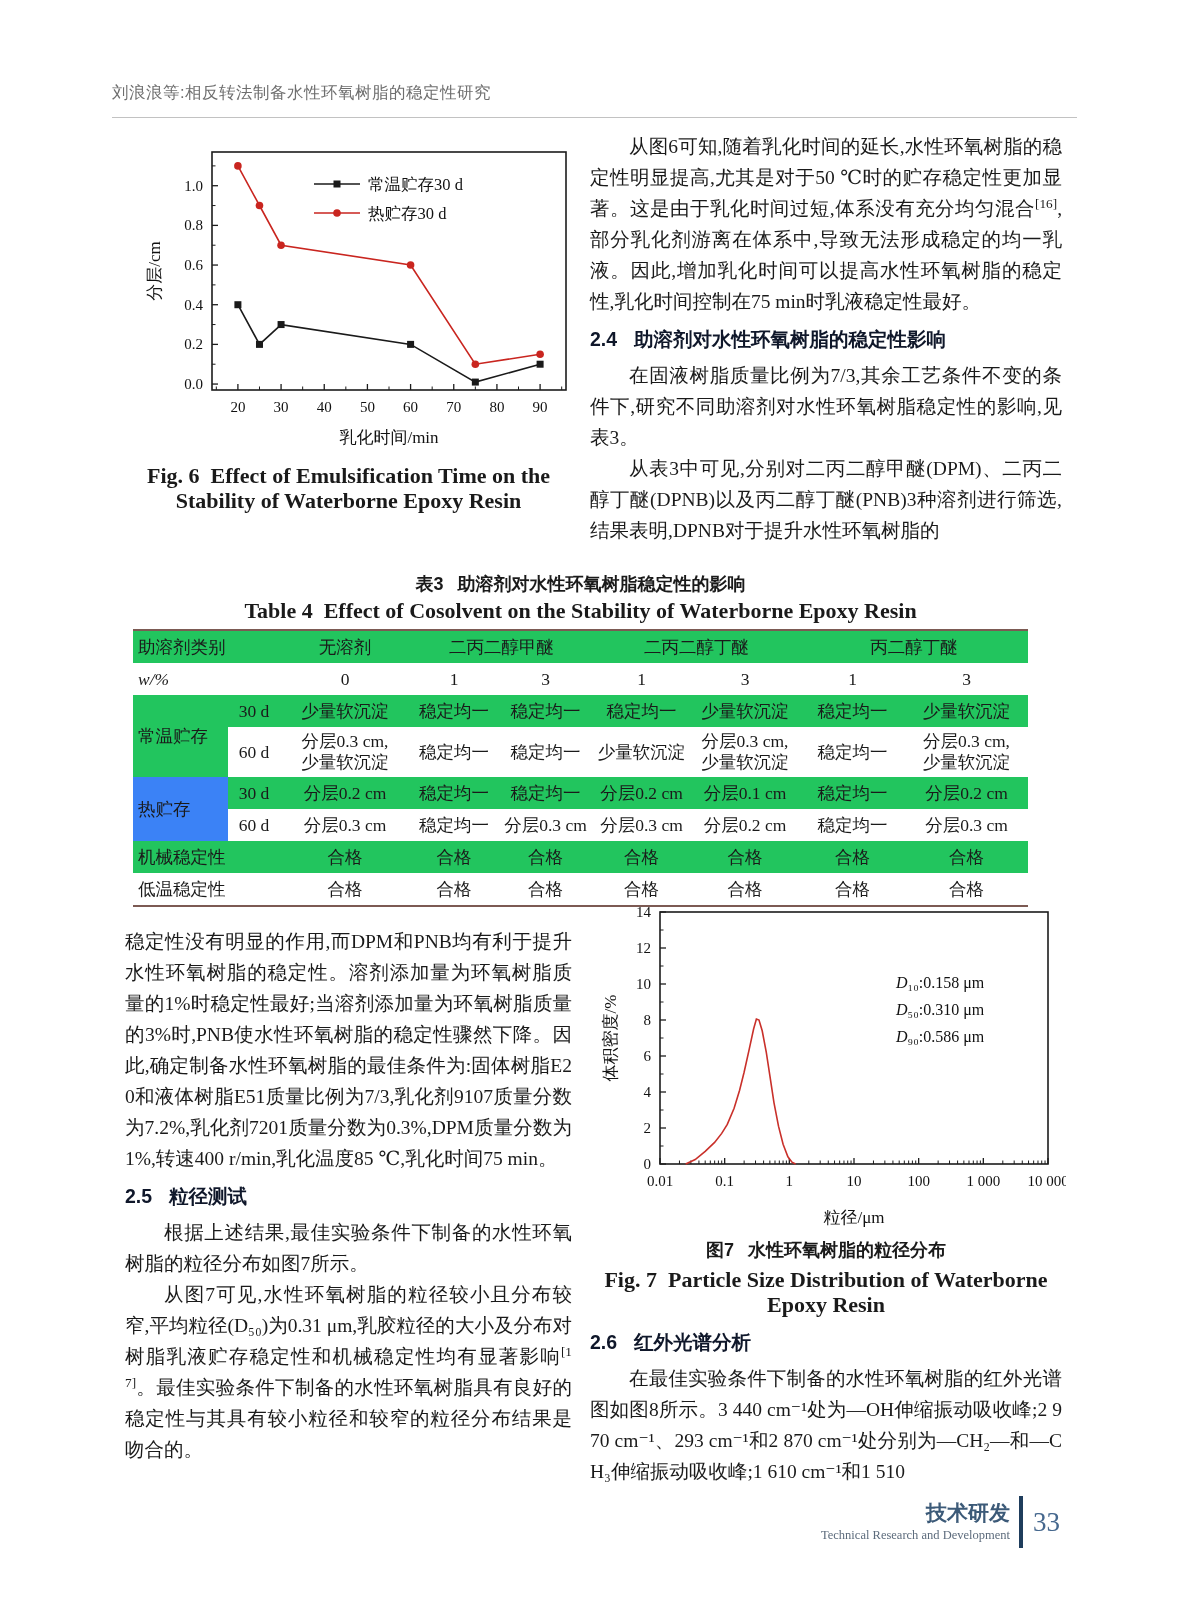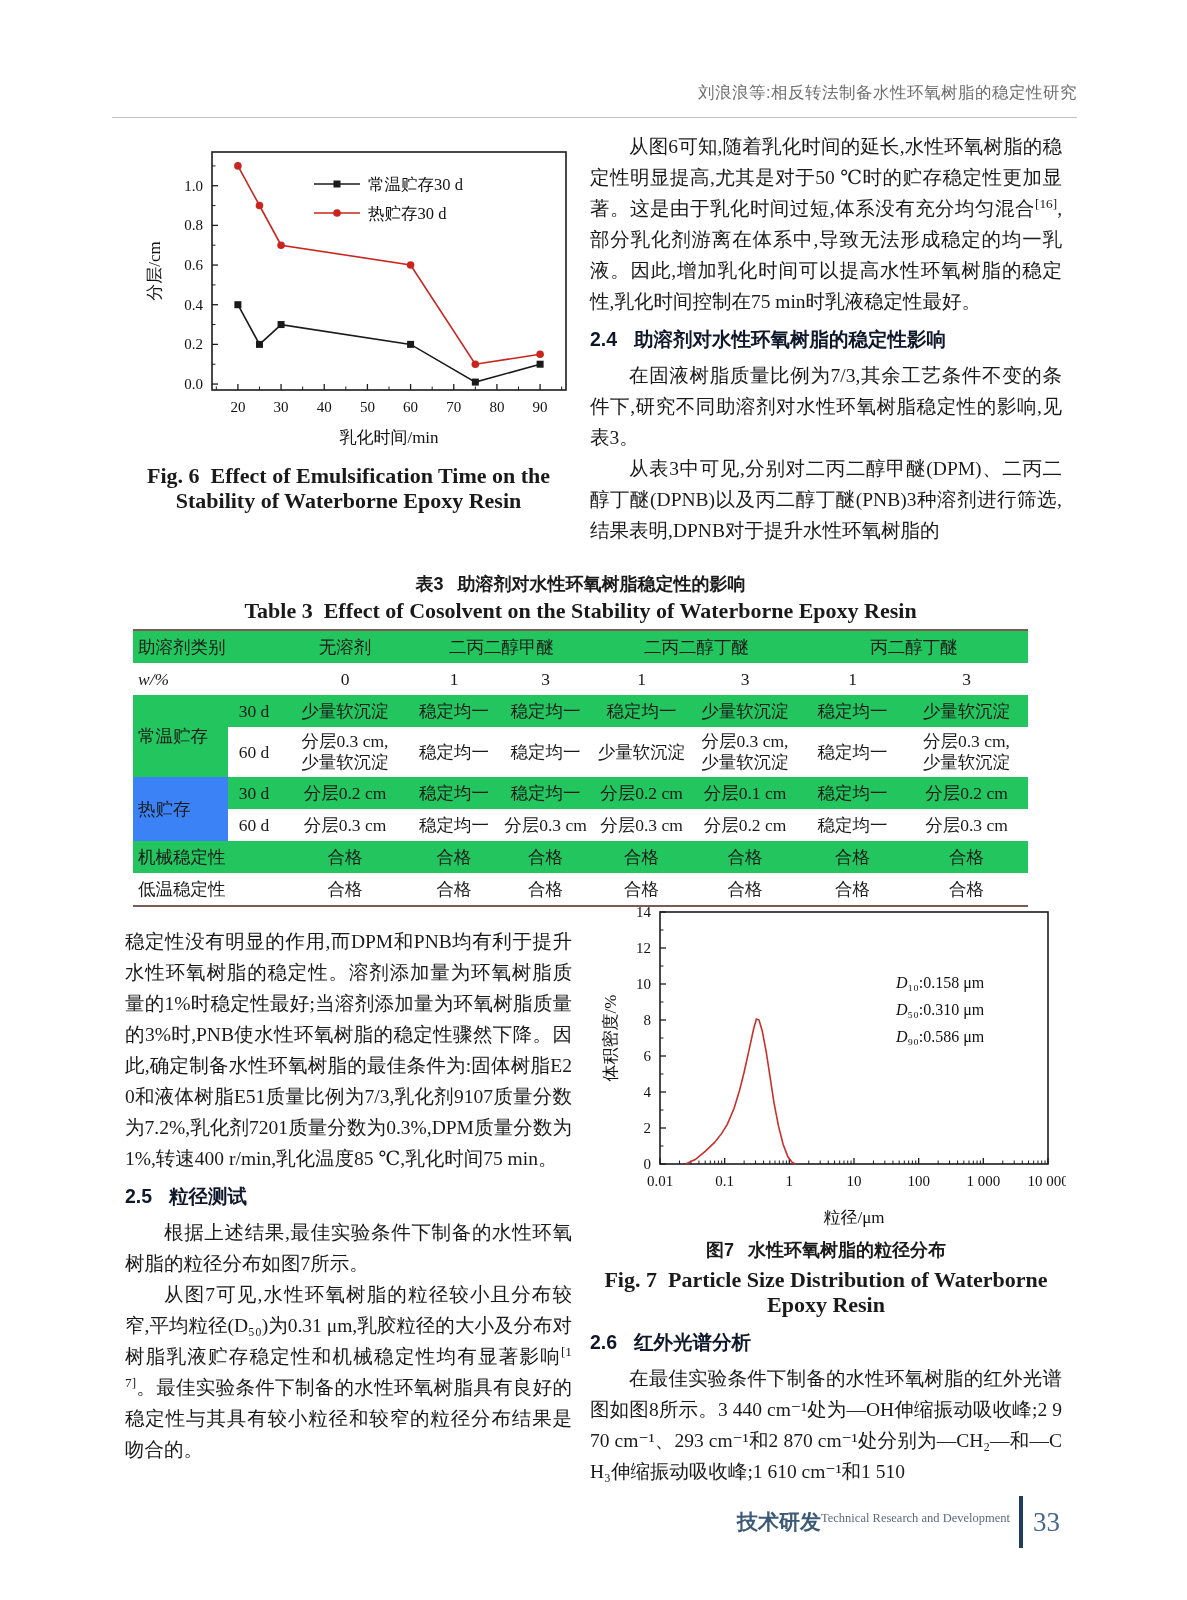--- a/index.html
+++ b/index.html
@@ -4,21 +4,21 @@
 <style>
   html,body{margin:0;padding:0}
   body{
     width:1187px;height:1600px;position:relative;background:#ffffff;
     font-family:"Liberation Serif","DejaVu Serif",serif;color:#1a1a1a;
     overflow:hidden;
   }
   .abs{position:absolute}
   
   .running-head{
-    left:112px;top:82px;width:965px;text-align:right;
+    left:112px;top:82px;width:965px;
     font-size:16.5px;color:#6e6e6e;letter-spacing:.5px;
     padding-bottom:13px;border-bottom:1px solid #c2c2c2;
     font-family:"Liberation Sans","DejaVu Sans",sans-serif;
   }
   
   .col-left{left:125px;width:447px}
   .col-right{left:590px;width:472px}
   p.body{font-size:19.5px;line-height:31px;text-align:justify;margin:0;word-break:break-all}
   p.ind{text-indent:2em}
   sup{font-size:68%;line-height:0}
@@ -45,21 +45,21 @@
   .t3 tr.pink td{background:#22c55e}
   .t3 tr.pink td.white{background:#3b82f6}
   .t3 td.pinkcell{background:#d5a49c}
   .t3 td.two{white-space:pre-line;line-height:21px;padding:4px 2px}
   .witalic::first-letter{font-style:italic}
   
   .left-lower{top:926px}
   .fig7-cap{top:1238px}
   
   .footer{top:1496px;right:127px;display:flex;align-items:center}
-  .footer-text{display:flex;flex-direction:row;align-items:flex-start;margin-right:9px}
+  .footer-text{display:flex;flex-direction:column;align-items:flex-end;margin-right:9px}
   .footer-cn{font-size:21px;font-weight:bold;color:#3c5a78;line-height:26px;
     font-family:"Liberation Sans","DejaVu Sans",sans-serif}
   .footer-en{font-size:12.5px;color:#5c6b7c;line-height:18px}
   .footer-bar{width:4px;height:52px;background:#1f3d5c;margin-right:10px}
   .footer-page{font-size:27px;color:#46688e}
 </style>
 </head>
 <body>
 
 <div class="abs running-head">刘浪浪等:相反转法制备水性环氧树脂的稳定性研究</div>
@@ -146,21 +146,21 @@
   </div>
   <p class="body ind">在固液树脂质量比例为7/3,其余工艺条件不变的条件下,研究不同助溶剂对水性环氧树脂稳定性的影响,见表3。</p>
   <p class="body ind">从表3中可见,分别对二丙二醇甲醚(DPM)、二丙二醇丁醚(DPNB)以及丙二醇丁醚(PNB)3种溶剂进行筛选,结果表明,DPNB对于提升水性环氧树脂的</p>
 </div>
 
 <div class="abs tbl-wrap">
   <div class="cap-cn">
     <span>表3</span><span class="gap">助溶剂对水性环氧树脂稳定性的影响</span>
   </div>
   <div class="cap-en" style="margin-top:2px">
-    <span>Table 3</span><span class="gap">Effect of Cosolvent on the Stability of Waterborne Epoxy Resin</span>
+    <span>Table 4</span><span class="gap">Effect of Cosolvent on the Stability of Waterborne Epoxy Resin</span>
   </div>
   <table class="t3">
     <colgroup>
       <col style="width:95px">
         <col style="width:52px">
         <col style="width:130px">
       <col style="width:88px">
         <col style="width:95px">
         <col style="width:97px">
       <col style="width:110px">

